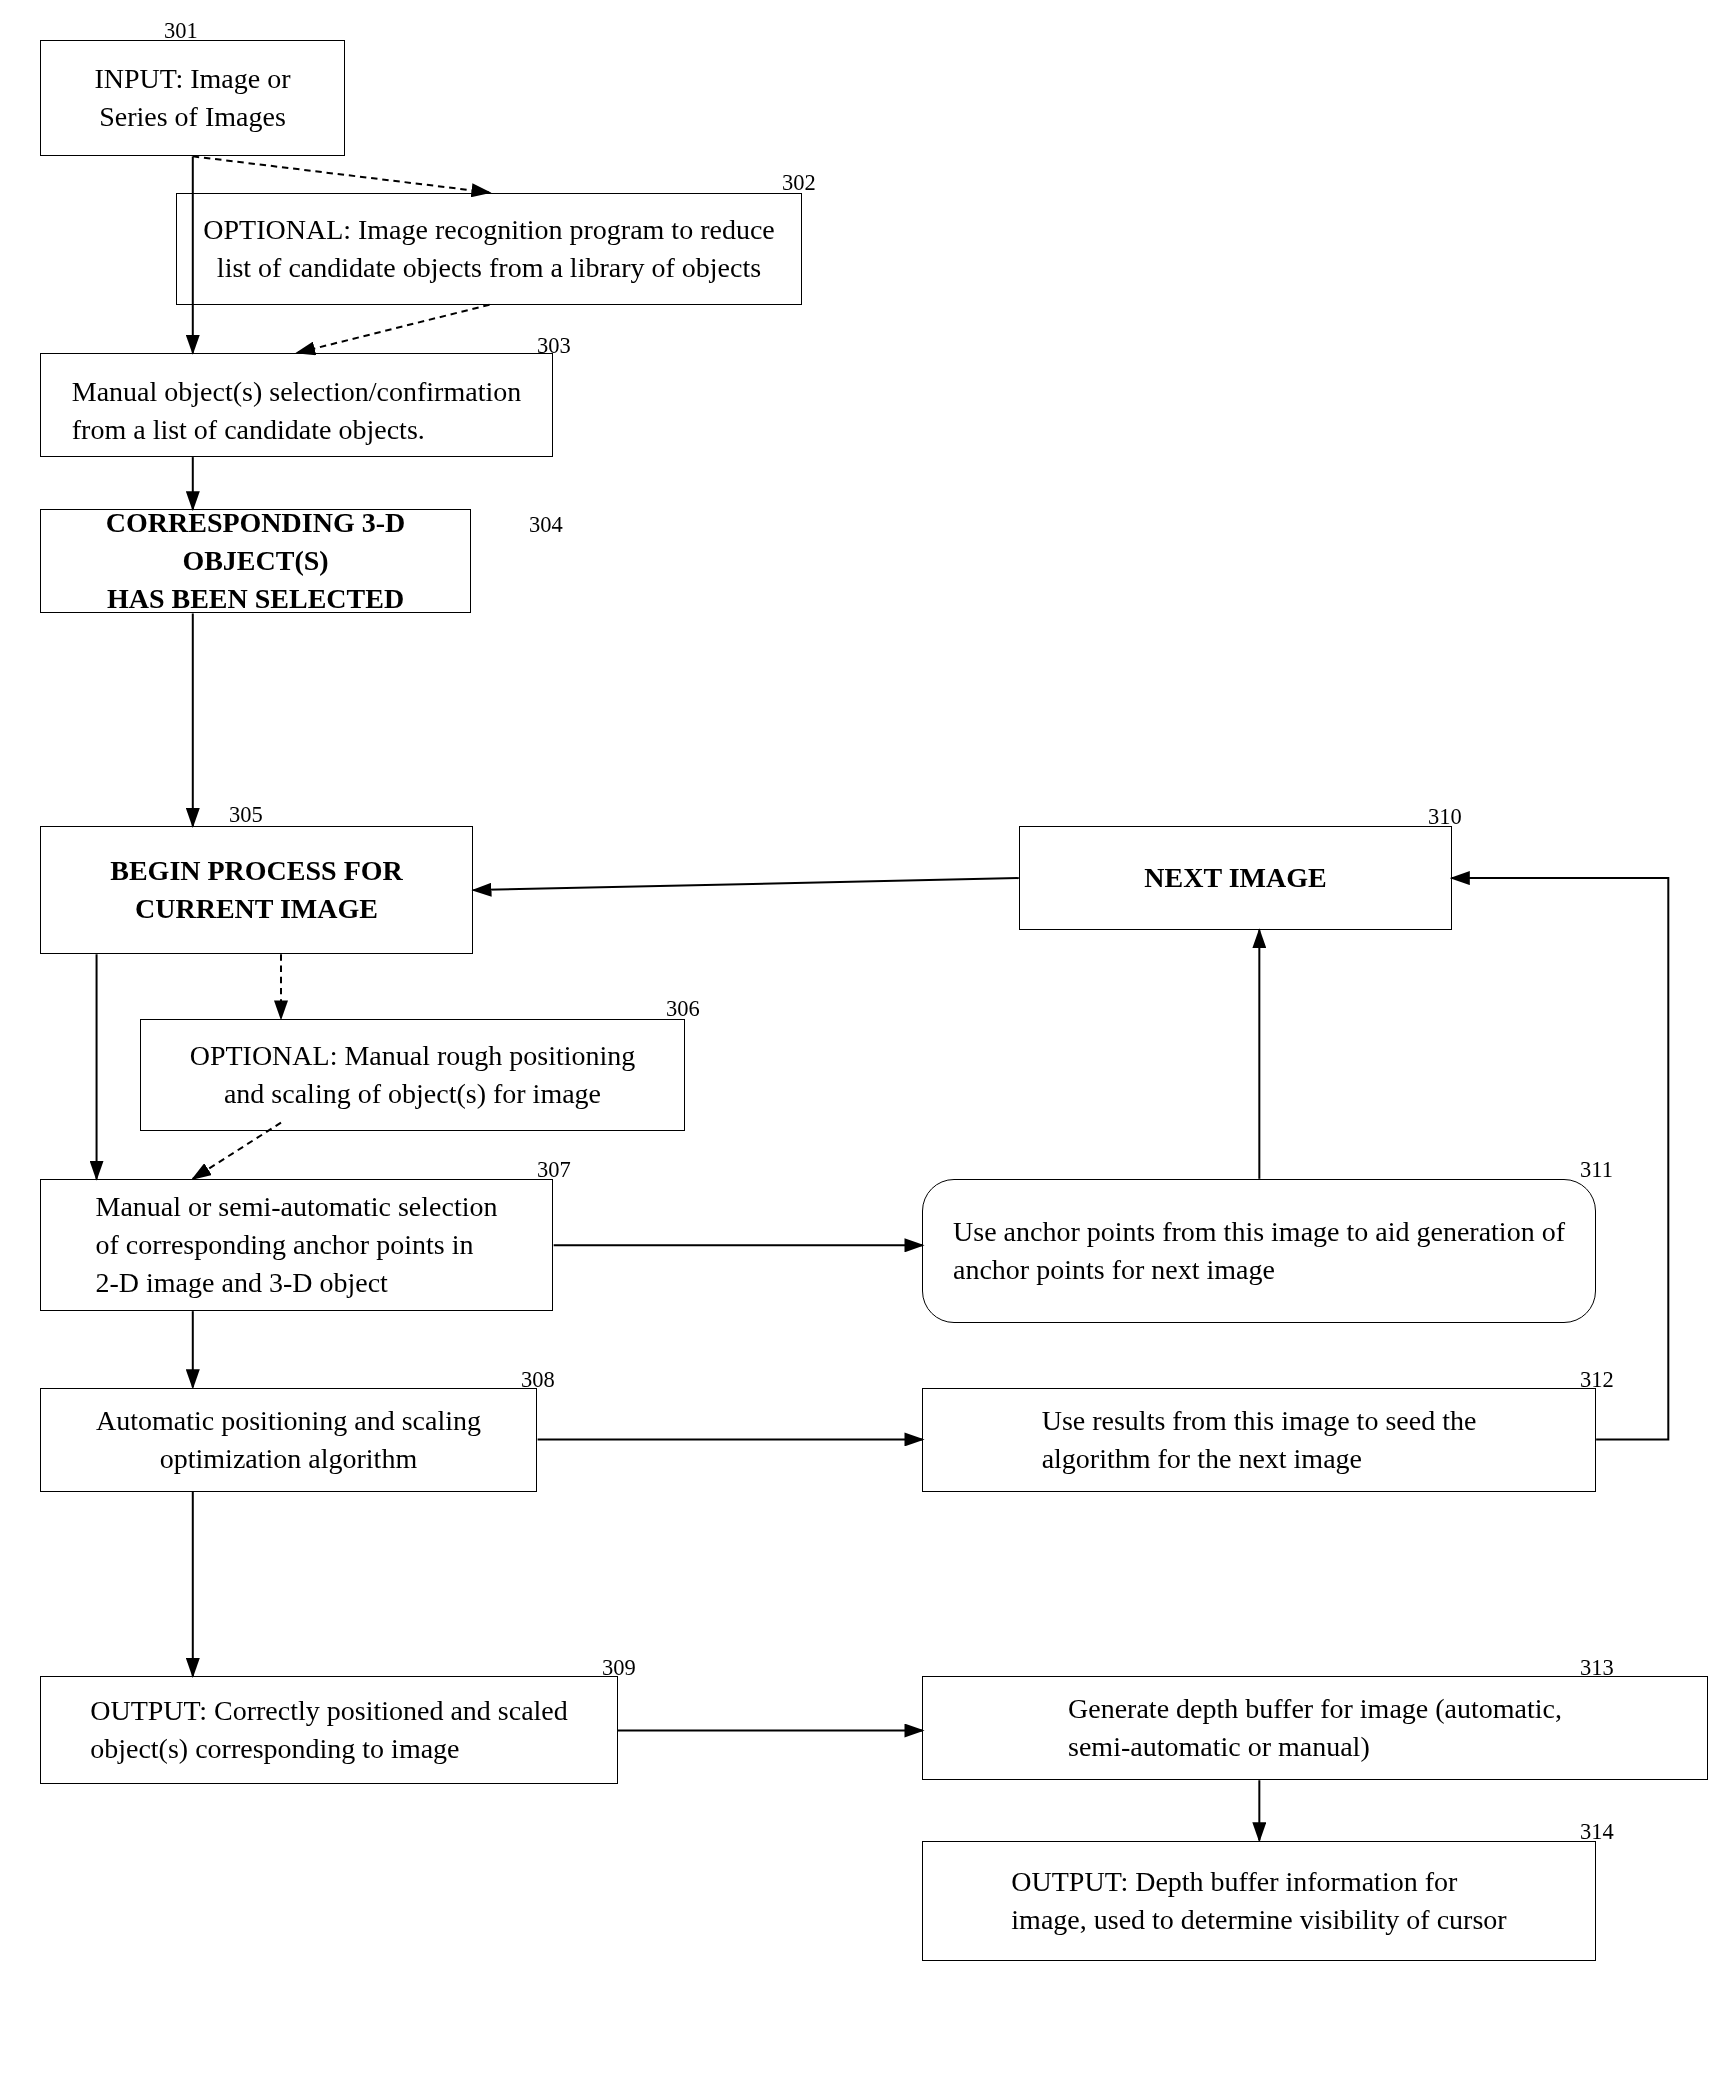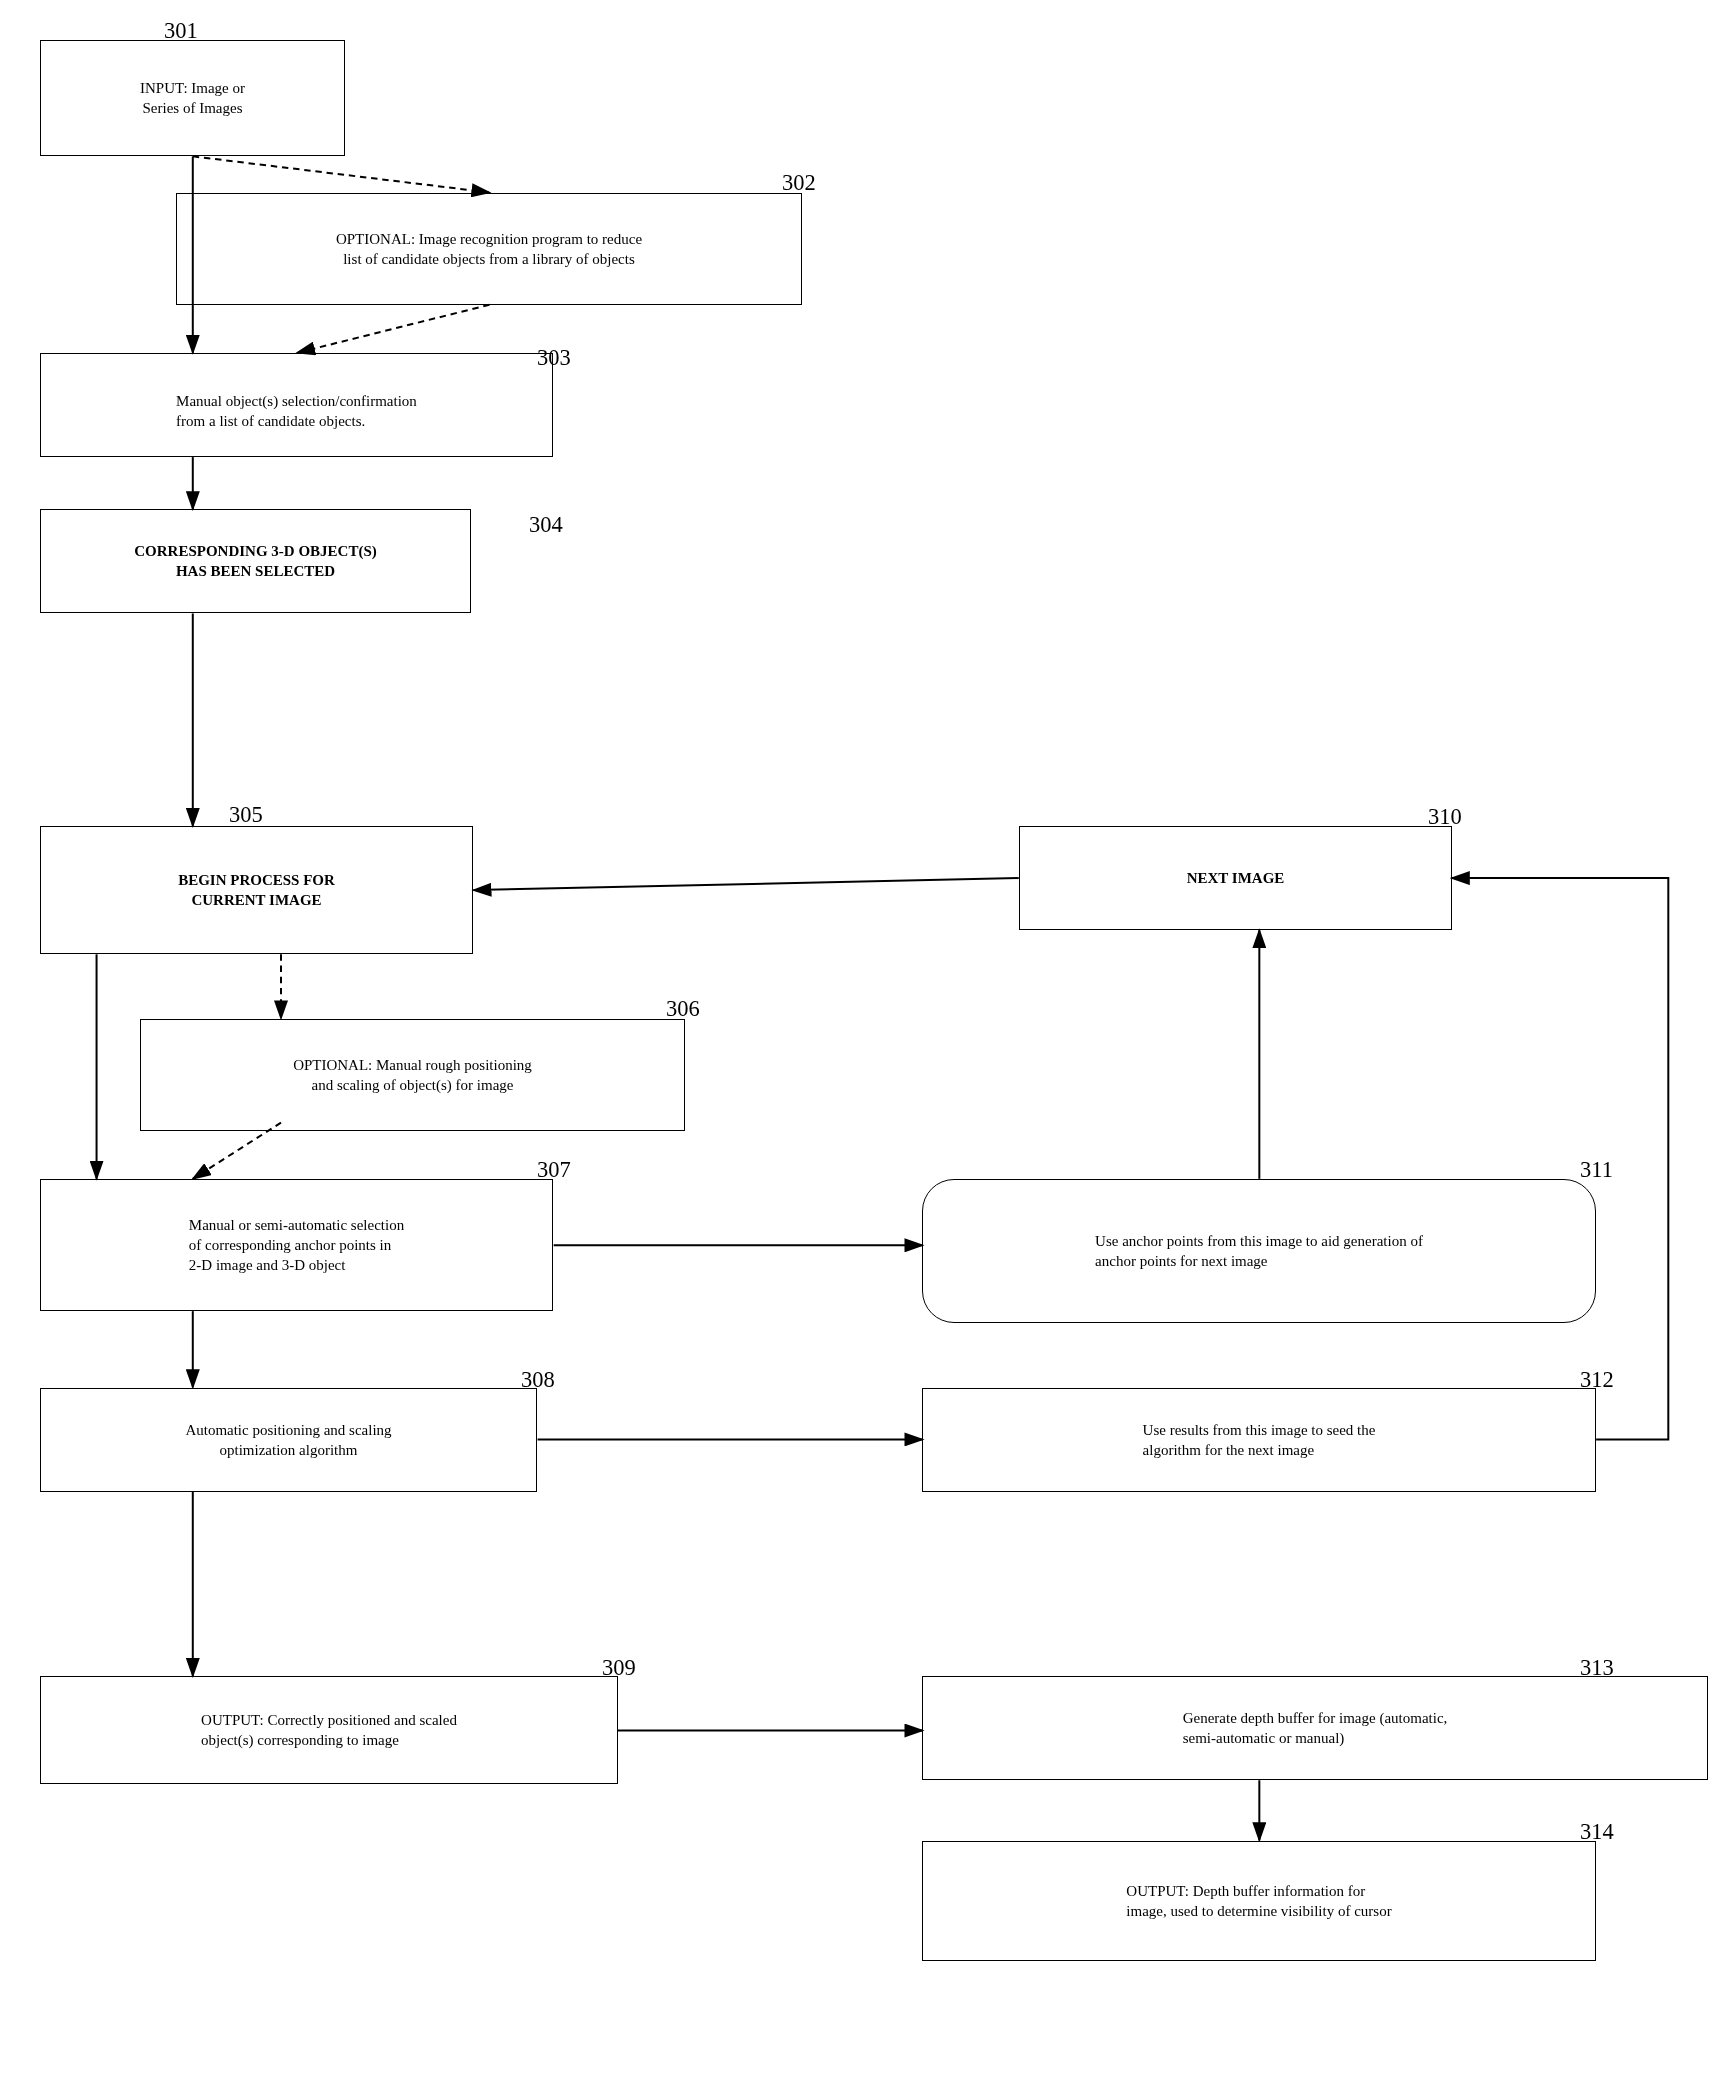--- a/index.html
+++ b/index.html
@@ -18,21 +18,21 @@
     }
     .box {
       position: absolute;
       border: 1.6px solid #000;
       background: #fff;
       display: flex;
       align-items: center;
       justify-content: center;
       text-align: center;
       padding: 9.6px 13px;
-      font-size: 15px;
+      font-size: 28px;
       line-height: 1.35;
     }
     .box.bold-text {
       font-weight: bold;
     }
     .node-num {
       position: absolute;
       font-size: 22.5px;
       background: transparent;
     }
@@ -60,21 +60,21 @@
   <div class="box" style="left:176px;top:193px;width:626px;height:112px;">
     <span style="white-space:pre-line;">OPTIONAL: Image recognition program to reduce
 list of candidate objects from a library of objects</span>
   </div>
   <span class="node-num" style="left:782px;top:170px;">302</span>
 
   <div class="box" style="left:40px;top:353px;width:513px;height:104px;">
     <span style="white-space:pre-line;text-align:left;margin-top:12px;">Manual object(s) selection/confirmation
 from a list of candidate objects.</span>
   </div>
-  <span class="node-num" style="left:537px;top:333px;margin-top:12px;">303</span>
+  <span class="node-num" style="left:537px;top:333px;">303</span>
 
   <div class="box bold-text" style="left:40px;top:509px;width:431px;height:104px;">
     <span style="white-space:pre-line;">CORRESPONDING 3-D OBJECT(S)
 HAS BEEN SELECTED</span>
   </div>
   <span class="node-num" style="left:529px;top:488px;margin-top:24px;">304</span>
 
   <div class="box bold-text" style="left:40px;top:826px;width:433px;height:128px;">
     <span style="white-space:pre-line;">BEGIN PROCESS FOR
 CURRENT IMAGE</span>

